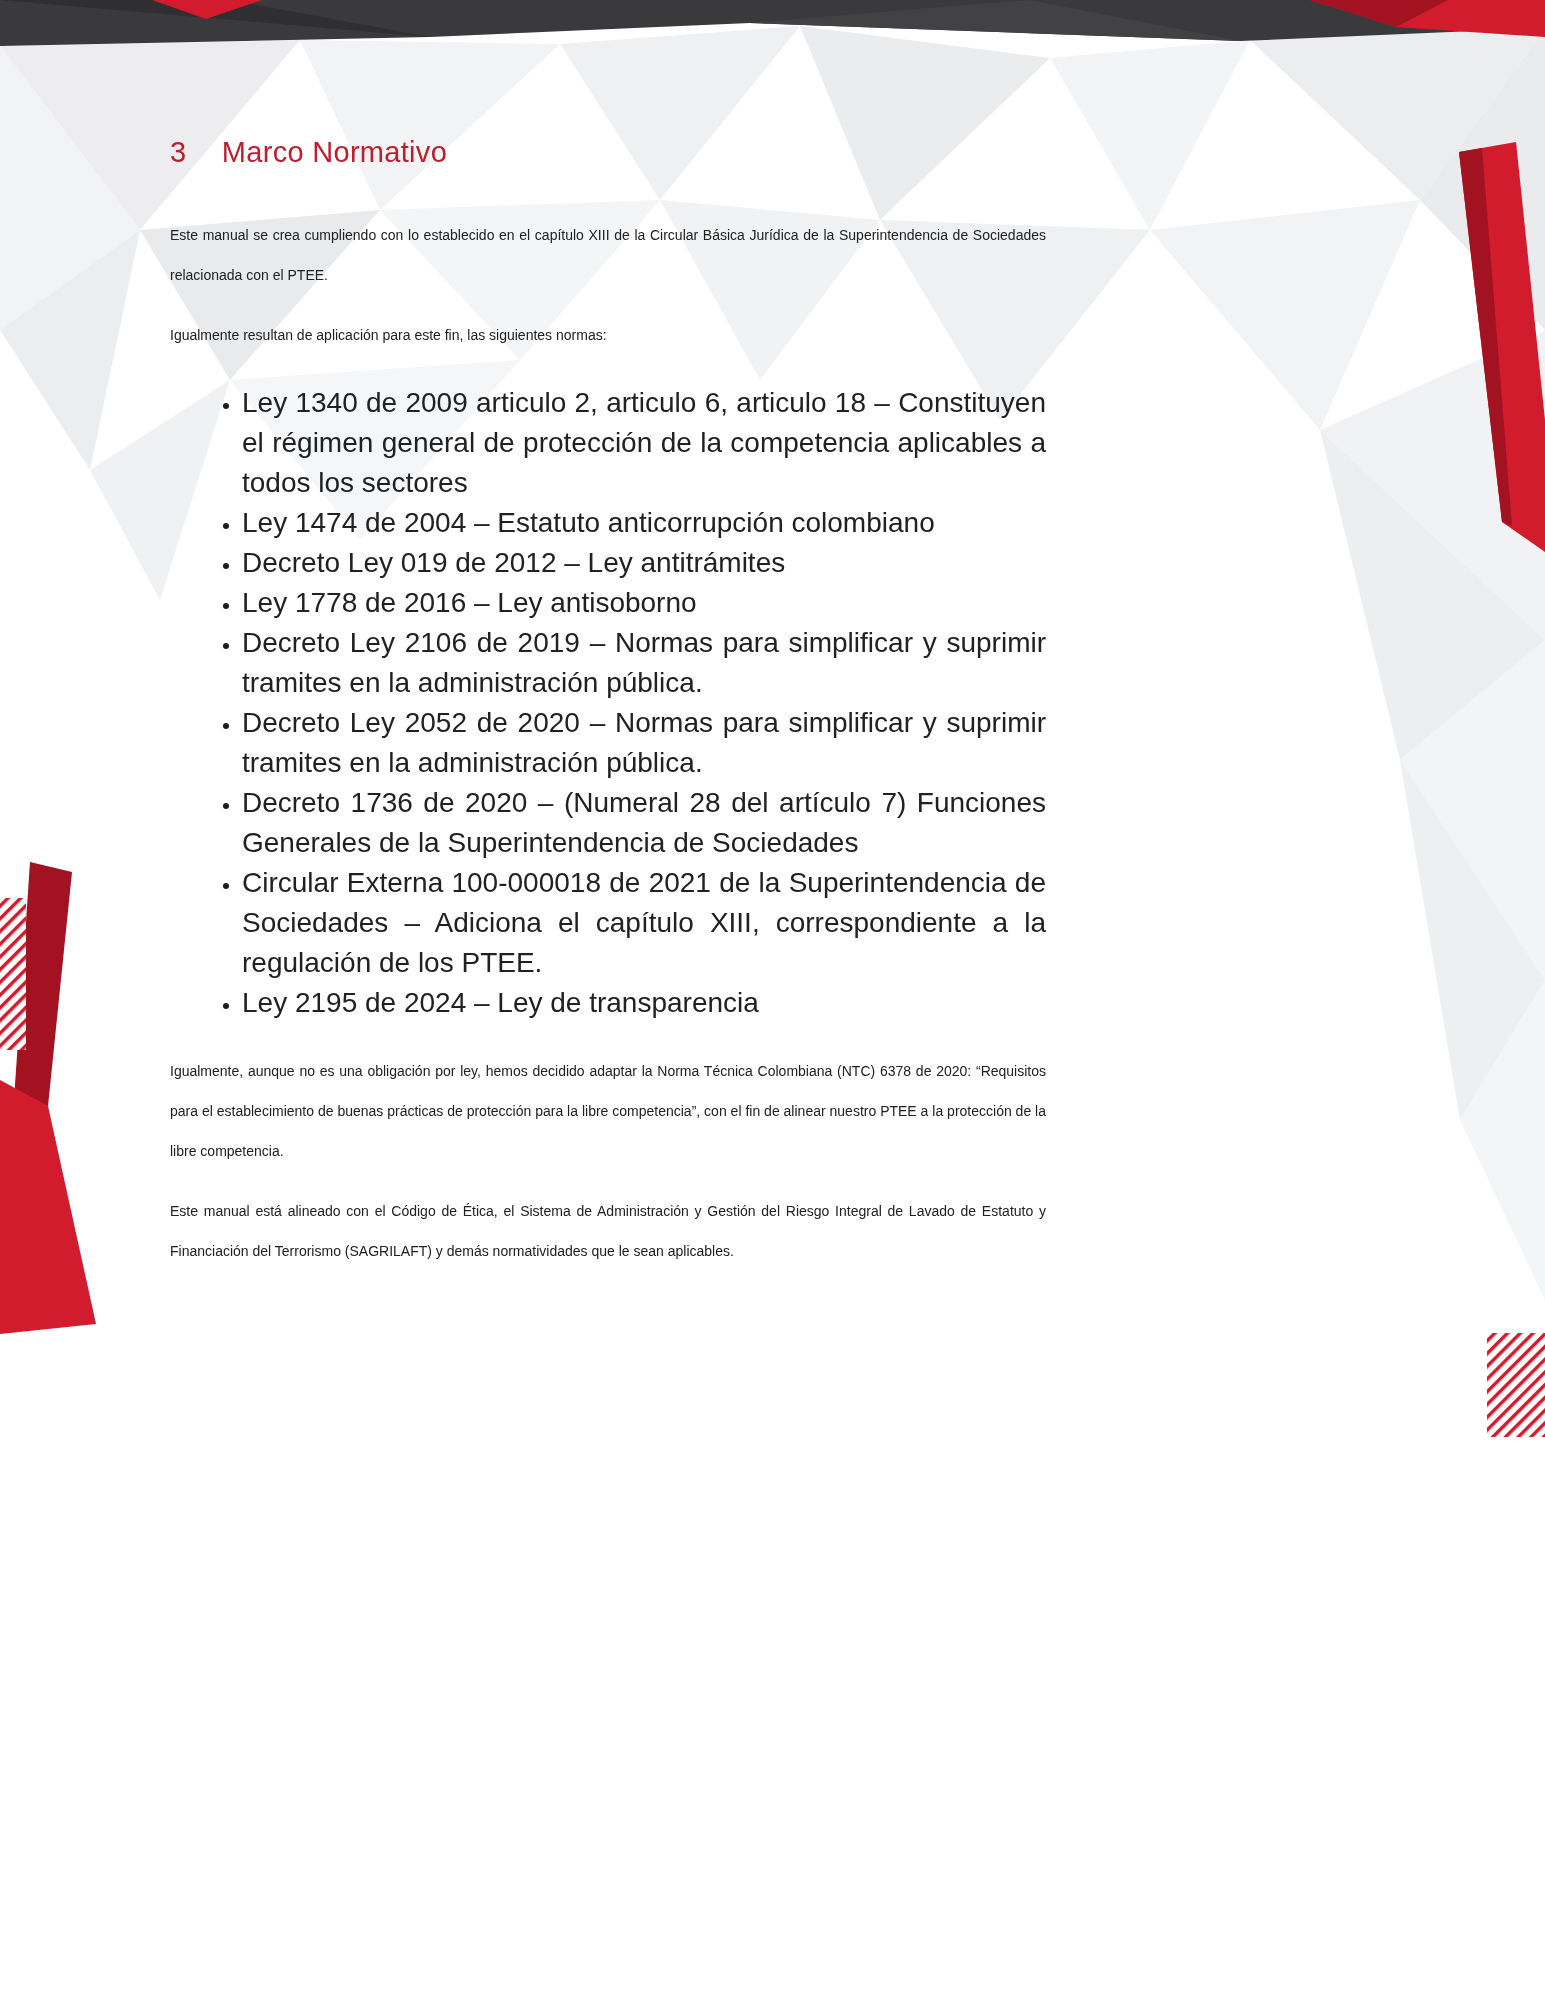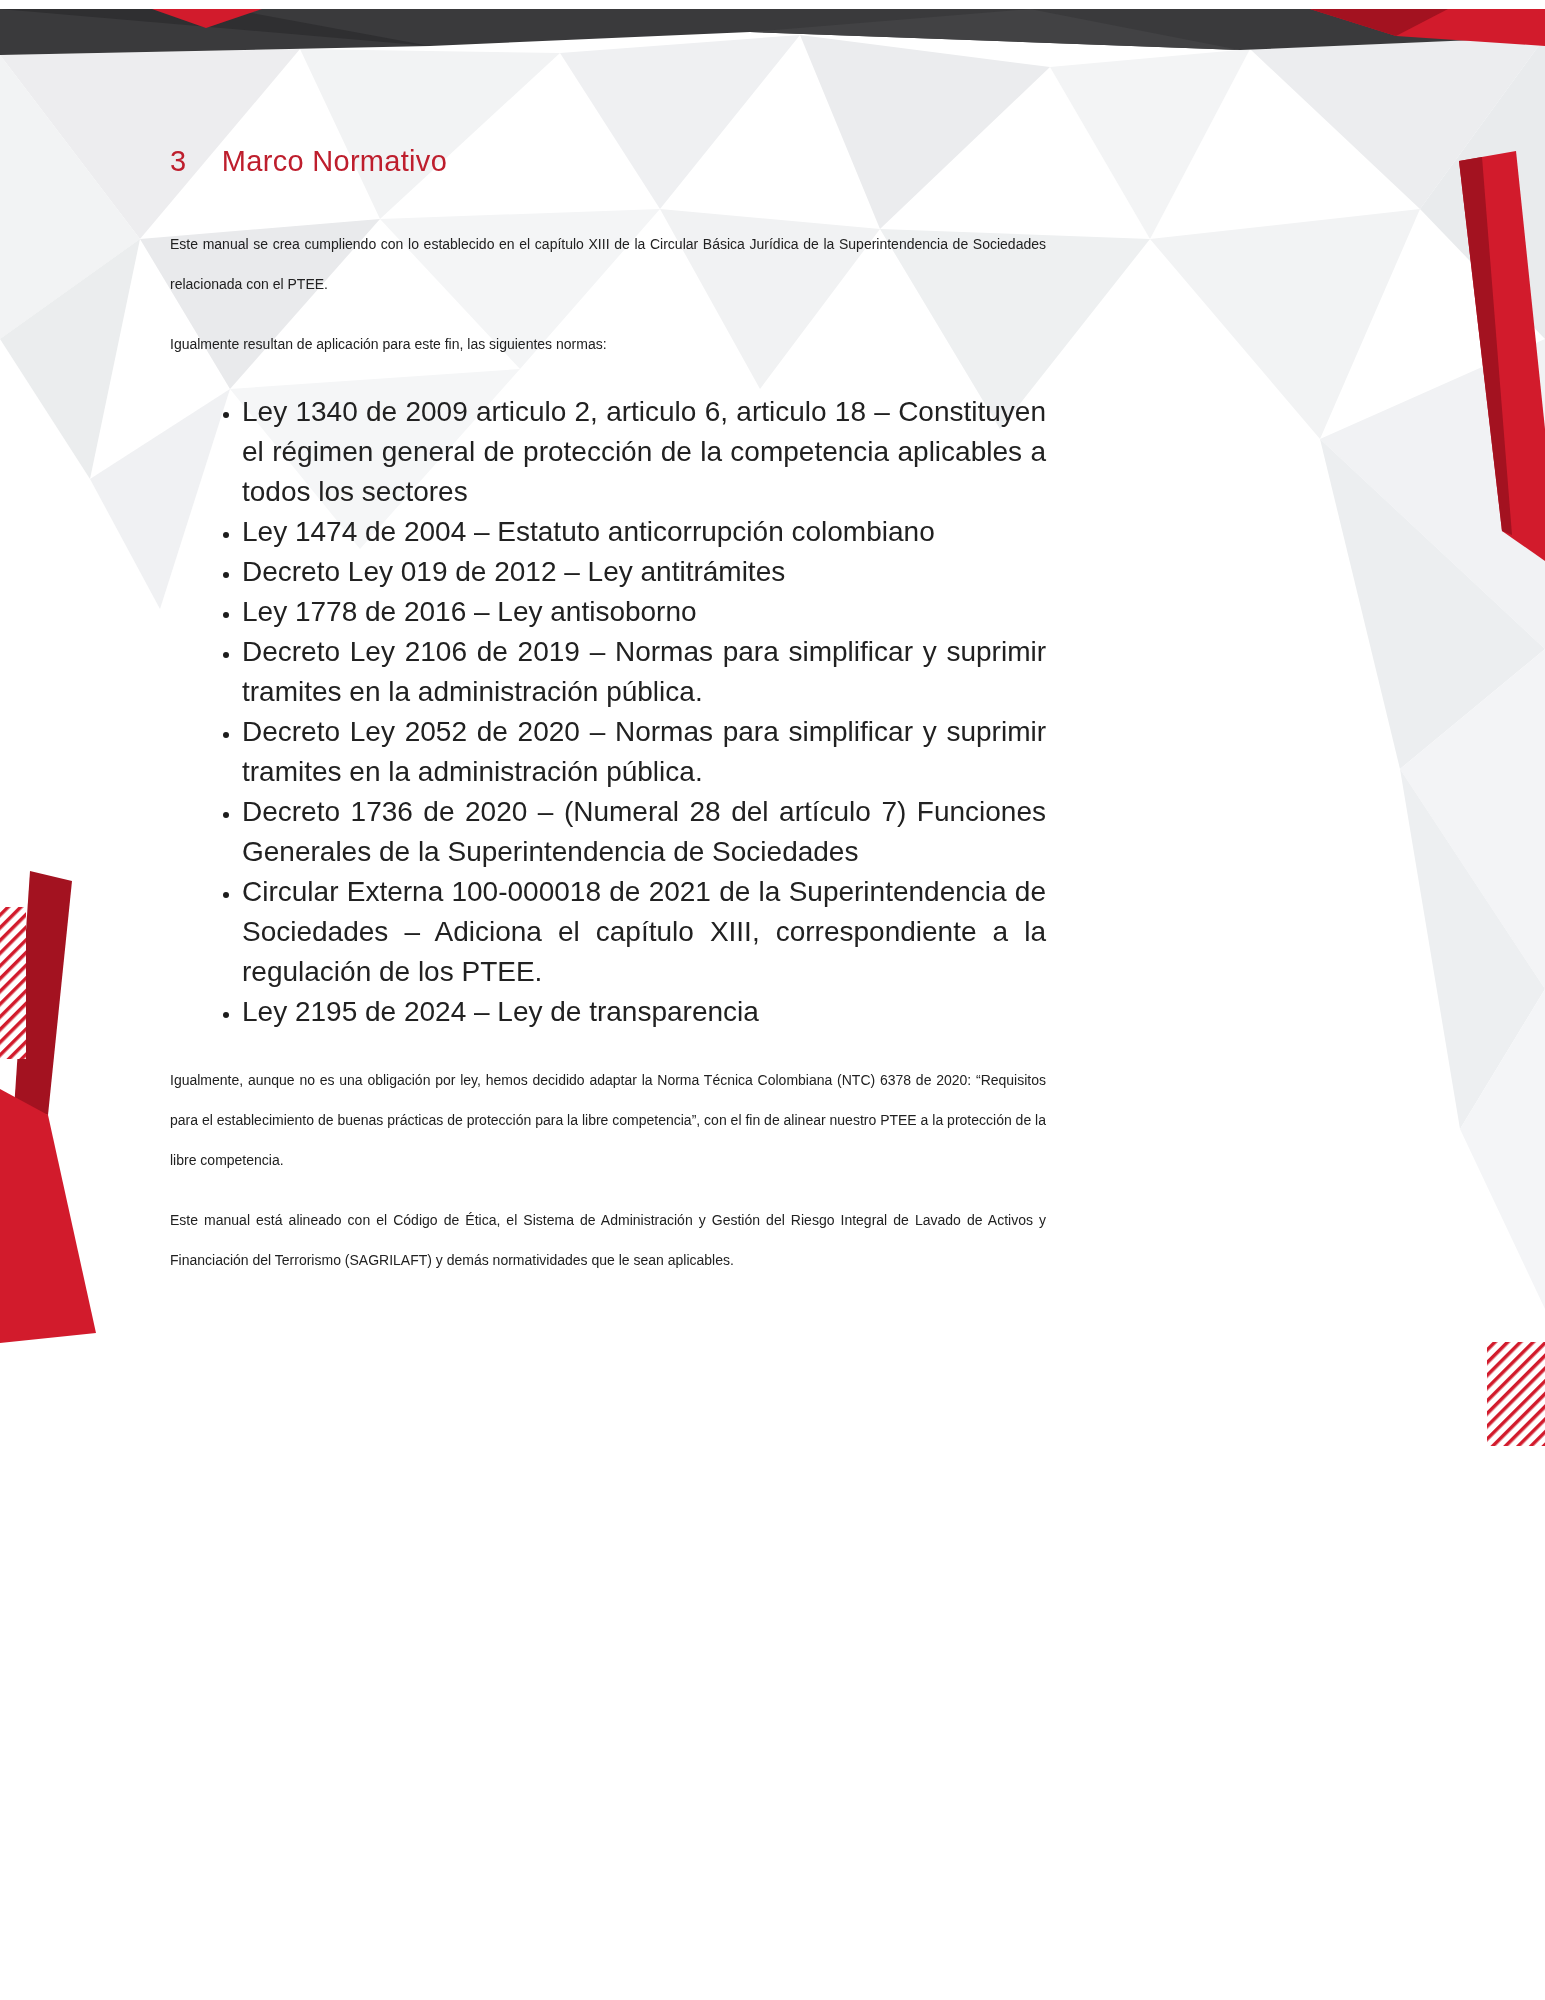--- a/index.html
+++ b/index.html
@@ -10,21 +10,21 @@
     --body-text:#212121;
   }
   html,body{margin:0;padding:0;}
   body{
     width:1545px;height:2000px;
     background:#ffffff;
     font-family:"Liberation Sans", sans-serif;
     color:var(--body-text);
     overflow:hidden;
   }
-  .page{position:relative;width:1545px;height:1796px;background:#fff;margin-top:9px;}
+  .page{position:relative;width:1545px;height:1796px;background:#fff;}
   .decor{position:absolute;left:0;top:0;width:1545px;height:2000px;z-index:0;pointer-events:none;}
   .content{
     position:absolute;left:170px;top:136px;width:876px;z-index:1;
   }
   h1.heading{
     margin:0 0 46px 0;
     font-size:29px;font-weight:400;
     color:var(--heading-red);
     letter-spacing:.3px;
   }
@@ -125,16 +125,16 @@
       <li>Ley 1778 de 2016 – Ley antisoborno</li>
       <li>Decreto Ley 2106 de 2019 – Normas para simplificar y suprimir tramites en la administración pública.</li>
       <li>Decreto Ley 2052 de 2020 – Normas para simplificar y suprimir tramites en la administración pública.</li>
       <li>Decreto 1736 de 2020 – (Numeral 28 del artículo 7) Funciones Generales de la Superintendencia de Sociedades</li>
       <li>Circular Externa 100-000018 de 2021 de la Superintendencia de Sociedades – Adiciona el capítulo XIII, correspondiente a la regulación de los PTEE.</li>
       <li>Ley 2195 de 2024 – Ley de transparencia</li>
     </ul>
 
     <p>Igualmente, aunque no es una obligación por ley, hemos decidido adaptar la Norma Técnica Colombiana (NTC) 6378 de 2020: “Requisitos para el establecimiento de buenas prácticas de protección para la libre competencia”, con el fin de alinear nuestro PTEE a la protección de la libre competencia.</p>
 
-    <p>Este manual está alineado con el Código de Ética, el Sistema de Administración y Gestión del Riesgo Integral de Lavado de Activos y Financiación del Terrorismo (SAGRILAFT) y demás normatividades que le sean aplicables.</p>
+    <p>Este manual está alineado con el Código de Ética, el Sistema de Administración y Gestión del Riesgo Integral de Lavado de Estatuto y Financiación del Terrorismo (SAGRILAFT) y demás normatividades que le sean aplicables.</p>
 
   </section>
 </div>
 
 </body></html>

